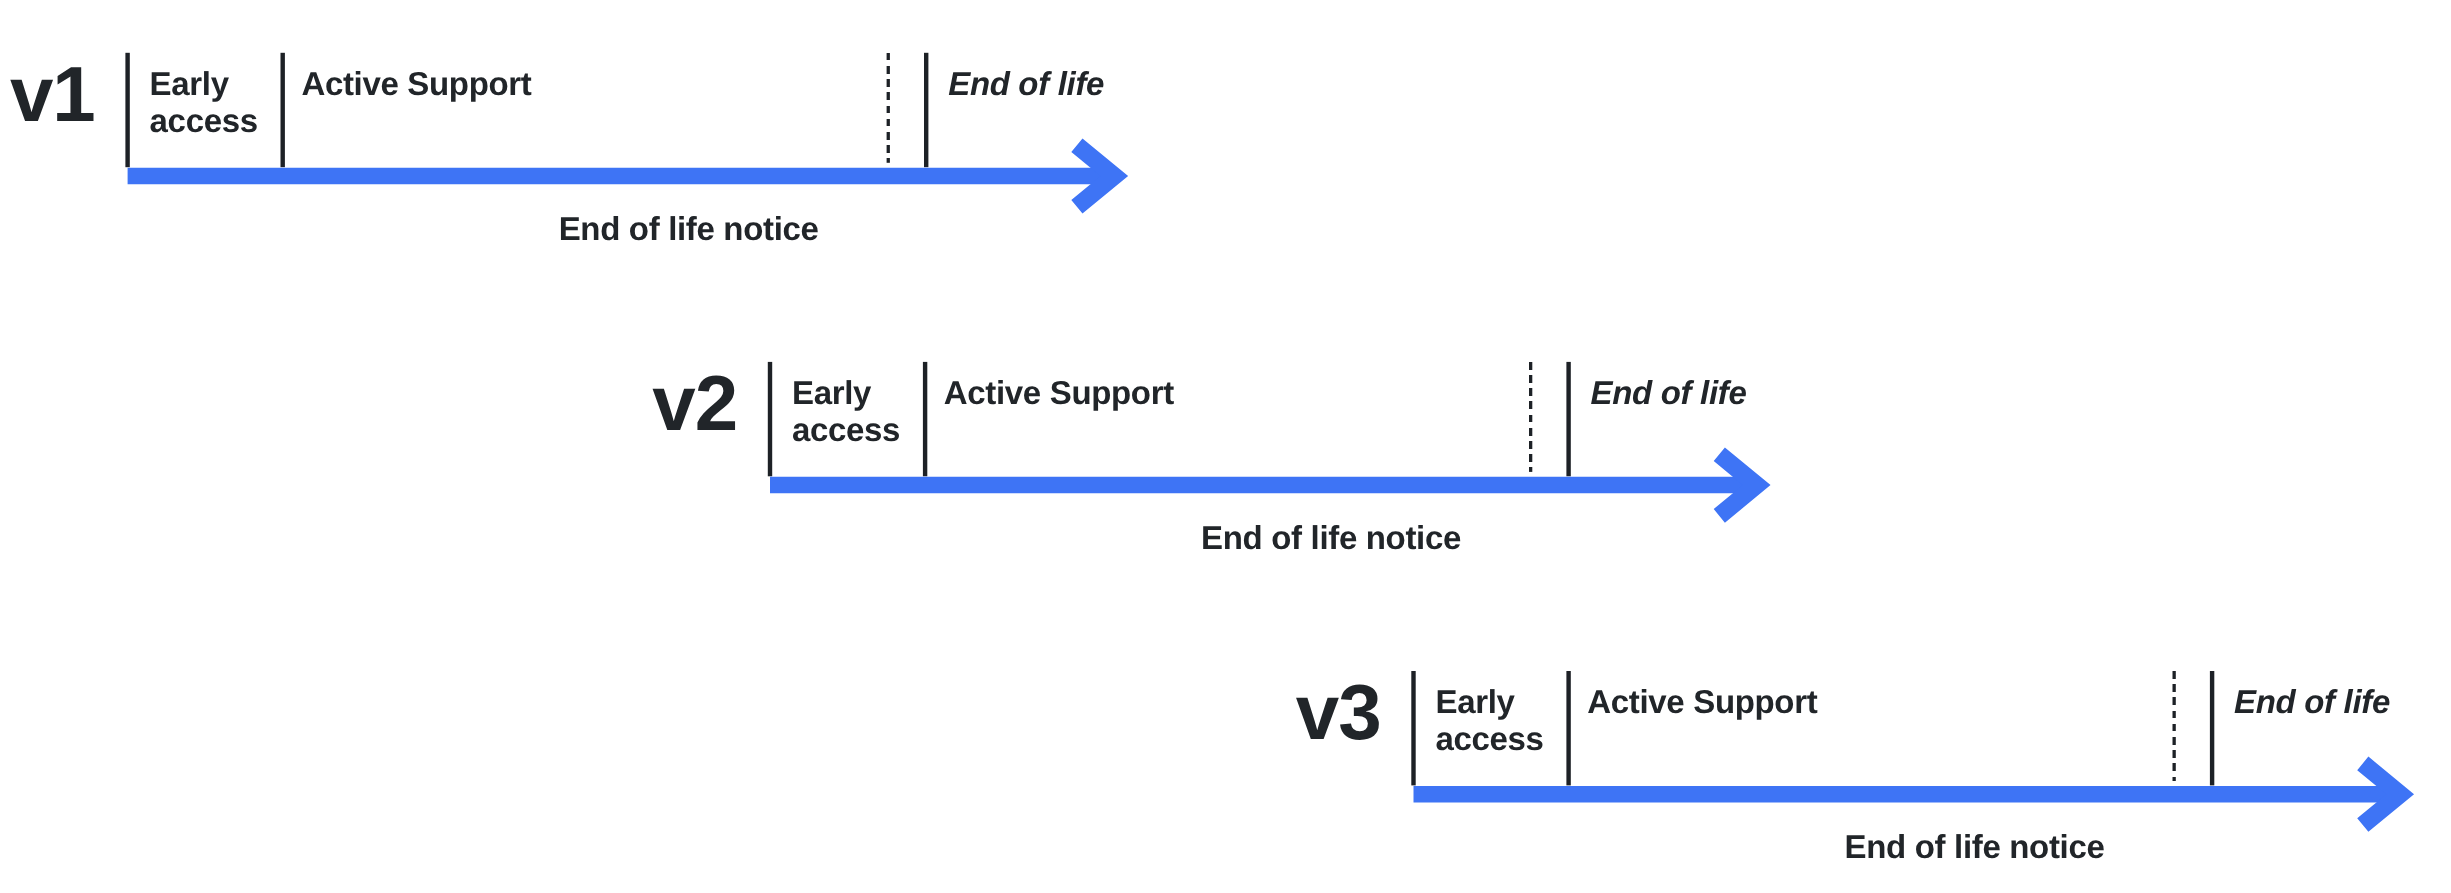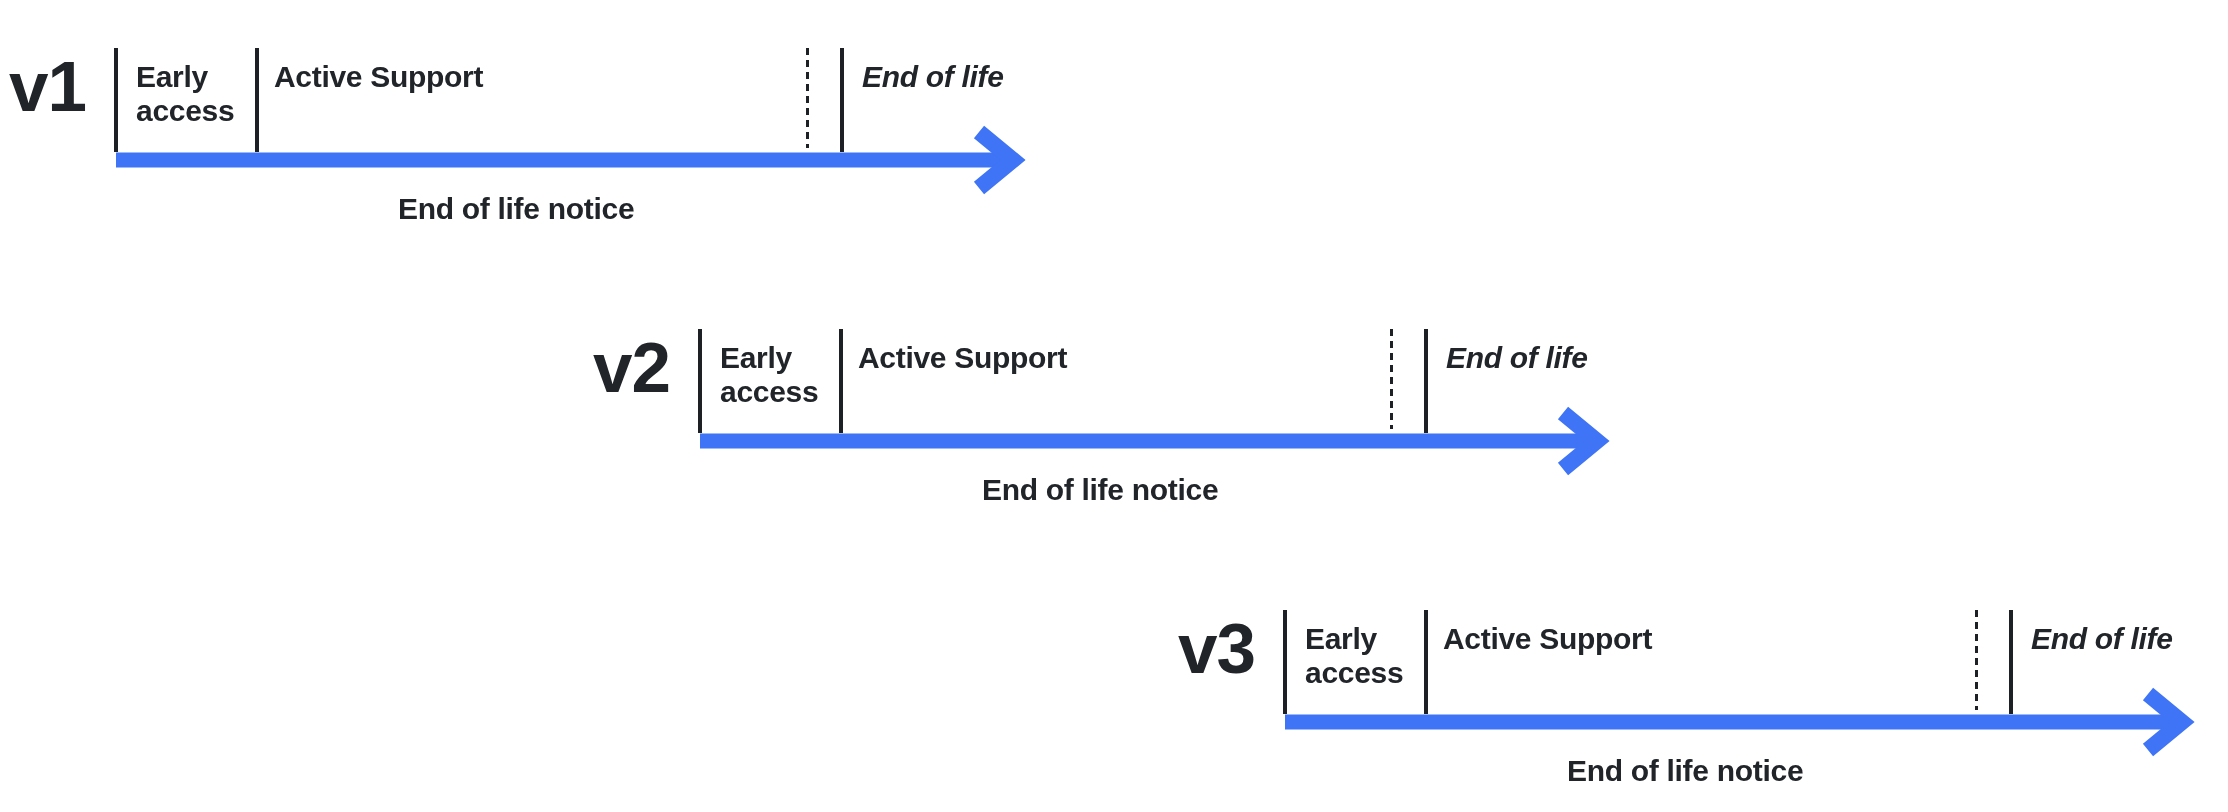--- a/index.html
+++ b/index.html
@@ -65,23 +65,23 @@
     font-weight: bold;
     color: #212529;
     letter-spacing: -0.3px;
     margin-top: 18px;
   }
   .label.early  { left: 136px; width: 116px; }
   .label.active { left: 274px; white-space: nowrap; }
   .label.eol    { left: 862px; white-space: nowrap; font-style: italic; }
   .label.notice {
     top: 174px;
-    left: 398px;
+    left: 426px;
     width: 400px;
-    text-align: left;
+    text-align: center;
     white-space: nowrap;
   }
   .arrow {
     position: absolute;
     left: 0;
     top: 120px;
     width: 1045px;
     height: 80px;
     display: block;
   }

